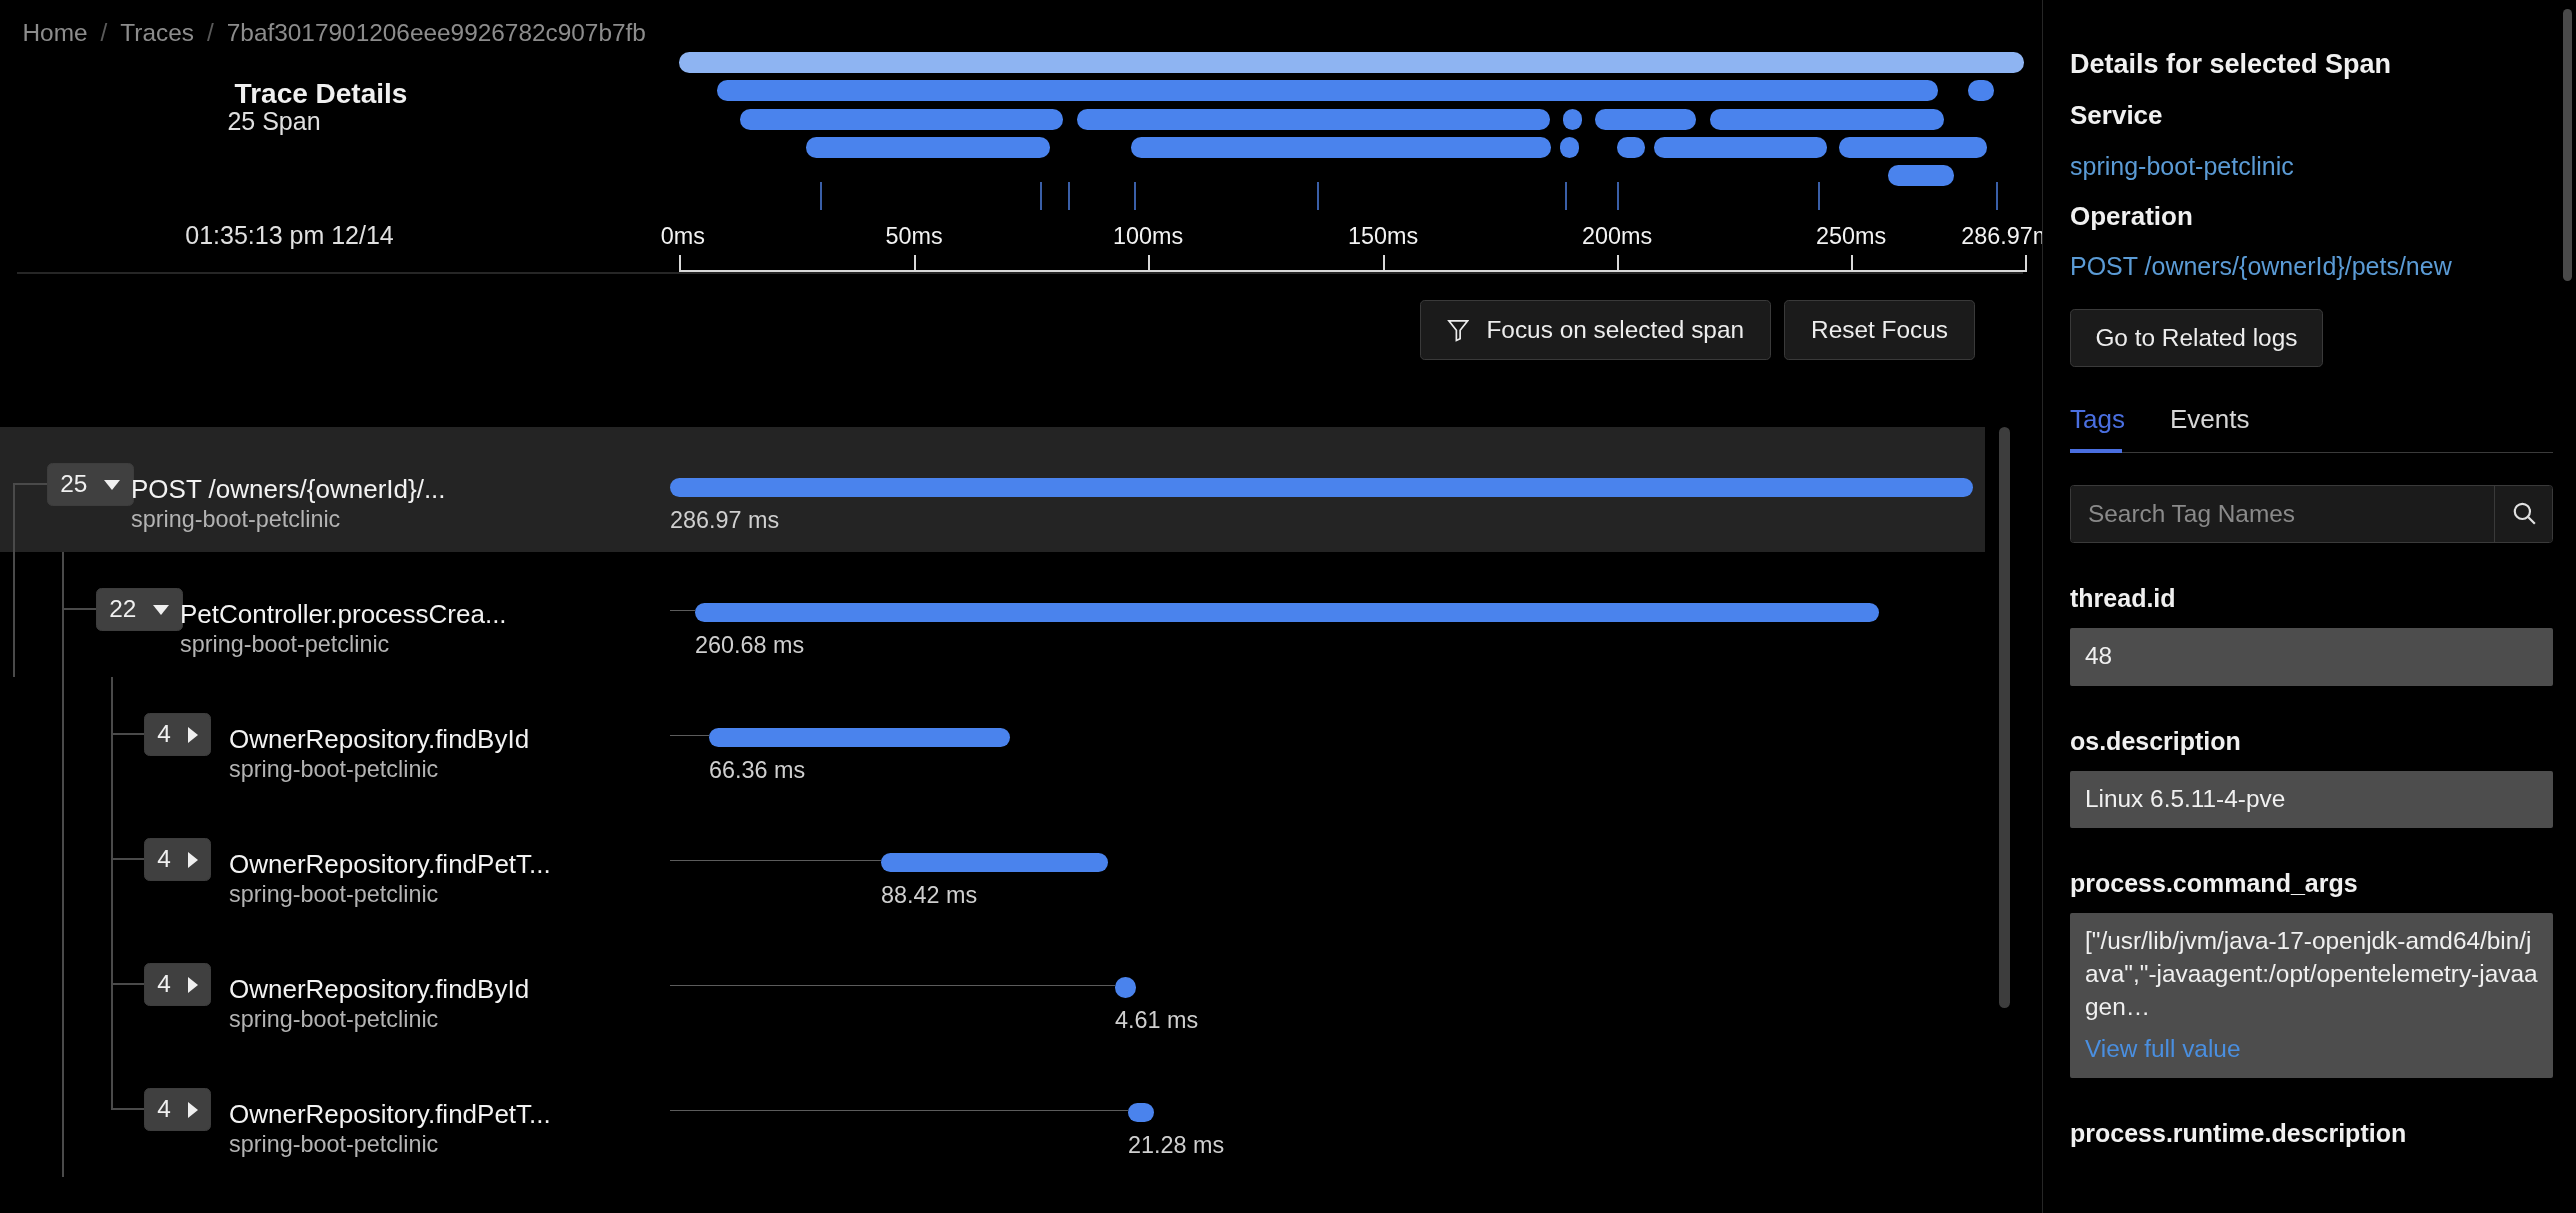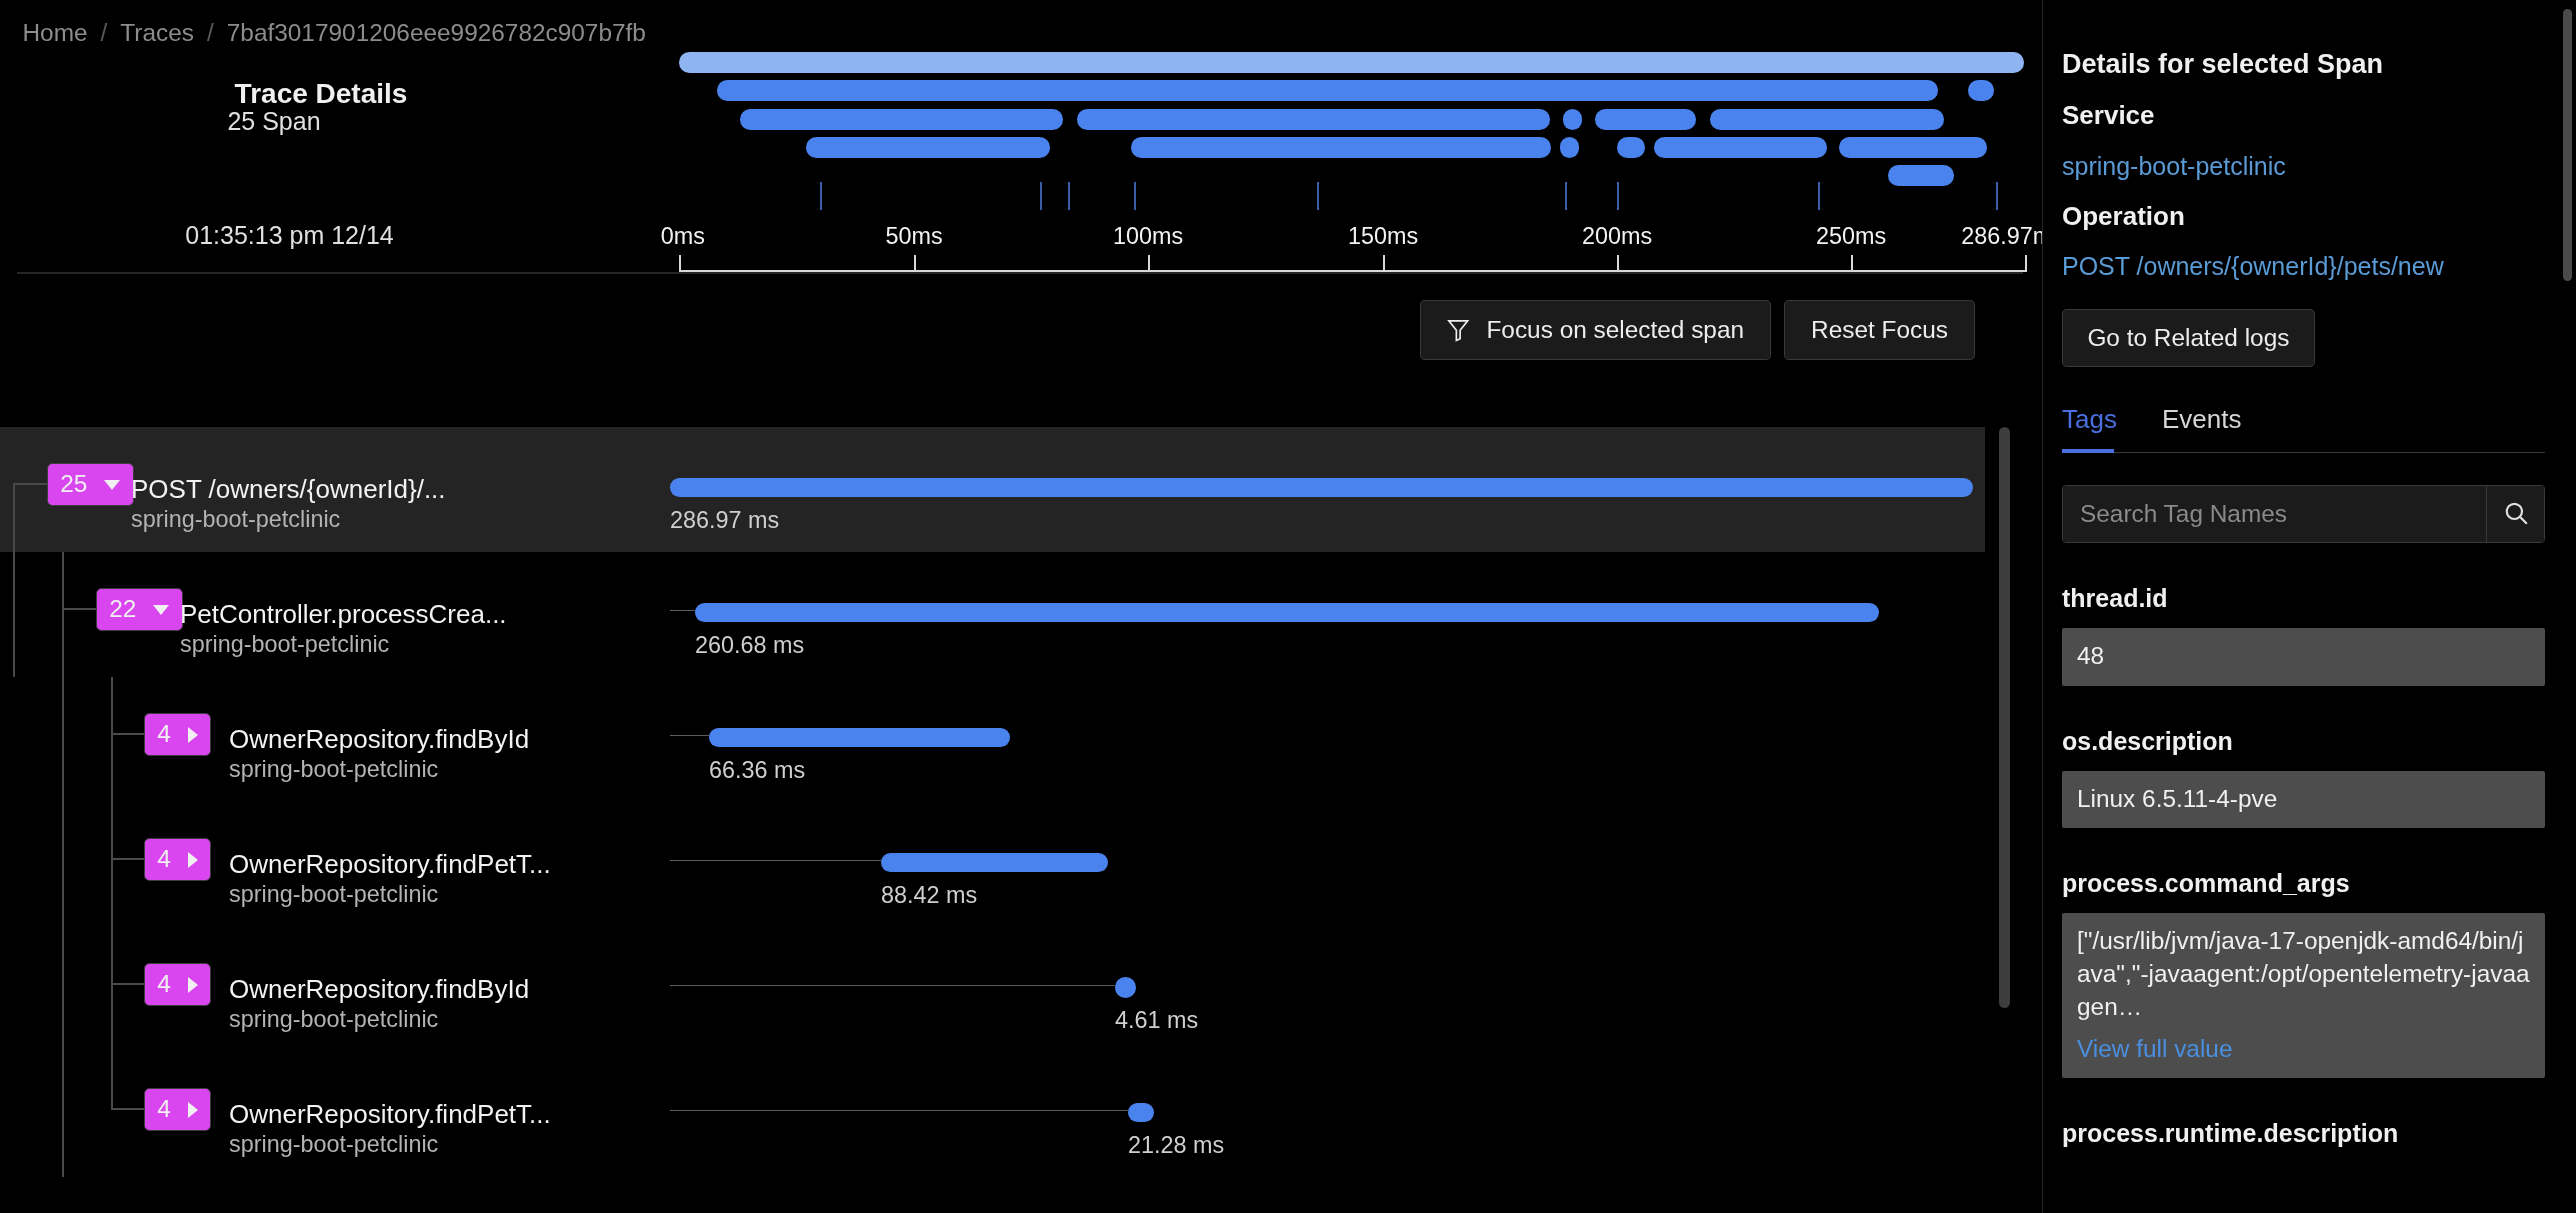--- a/index.html
+++ b/index.html
@@ -118,21 +118,21 @@
 
   .connector-v {
     position: absolute; width: 1.9px; background: #4a4a4a;
   }
   .connector-h {
     position: absolute; height: 1.9px; background: #4a4a4a; width: 34px;
   }
 
   .count-chip {
     position: absolute; top: 36px;
-    background: #d946ef; border: 0.9px solid #3d3d3d; border-radius: 5.6px;
+    background: #404040; border: 0.9px solid #3d3d3d; border-radius: 5.6px;
     height: 43px; min-width: 58px;
     display: flex; align-items: center; justify-content: center; gap: 17px;
     padding: 0 12.2px; cursor: pointer;
   }
   .count-chip .cnt { font-size: 24.4px; color: #f0f0f0; line-height: 1; }
   .caret-down {
     width: 0; height: 0; border-left: 8.4px solid transparent;
     border-right: 8.4px solid transparent; border-top: 10.3px solid #f0f0f0;
   }
   .caret-right {
@@ -162,21 +162,21 @@
     position: absolute; top: 80px; font-size: 23.4px; color: #cfcfcf;
     white-space: nowrap;
   }
 
   
   .right-panel {
     position: relative; flex: 0 0 534px; width: 534px; height: 1213px;
     background: #000; border-left: 0.9px solid #262626;
     overflow: hidden;
   }
-  .rp-inner { position: absolute; left: 0; top: 0; width: 521px; padding: 0 19px; }
+  .rp-inner { position: absolute; left: 8px; top: 0; width: 521px; padding: 0 19px; }
   .rp-title {
     font-size: 27px; font-weight: 700; color: #f0f0f0;
     margin-top: 49px;
   }
   .rp-section-label {
     font-size: 26px; font-weight: 700; color: #f0f0f0; margin-top: 20px;
   }
   .rp-link {
     font-size: 25px; color: #5b9bd5; margin-top: 20.6px; cursor: pointer;
     word-break: break-word;

